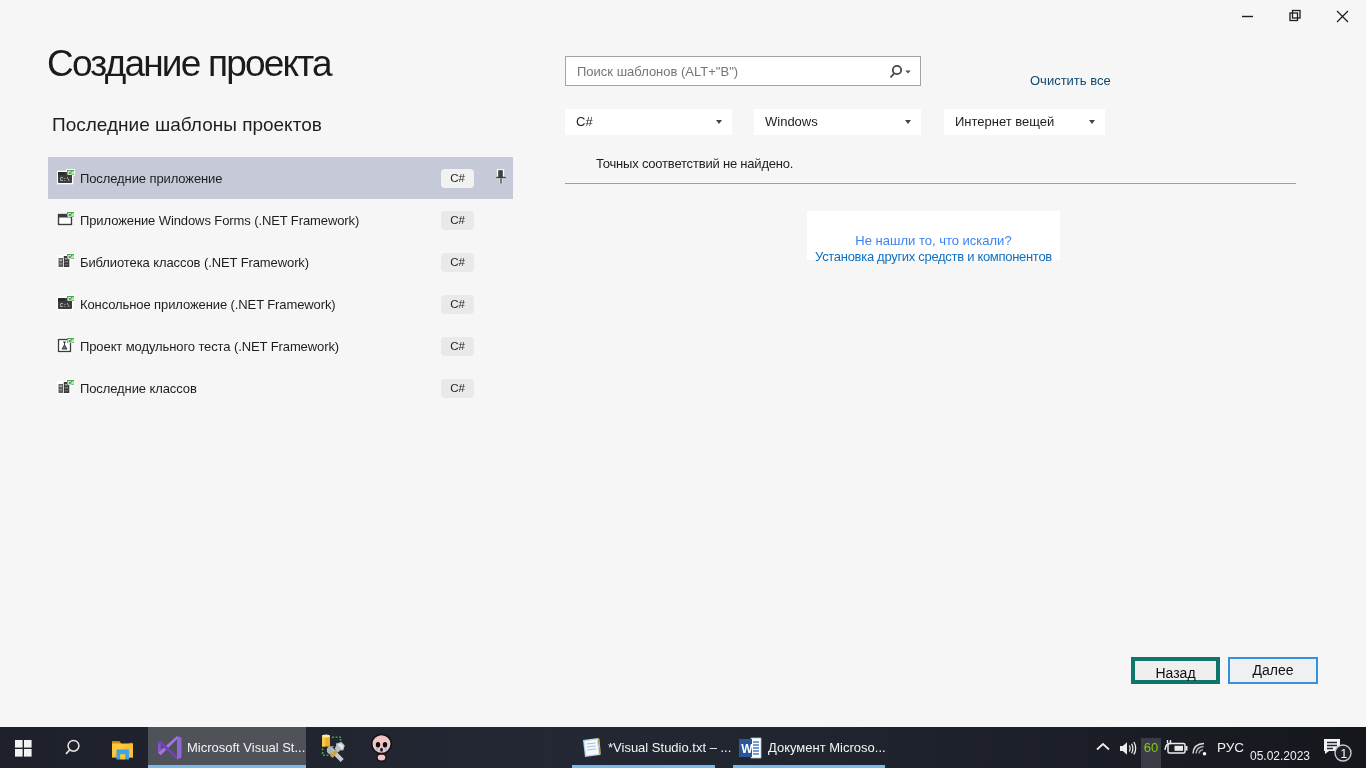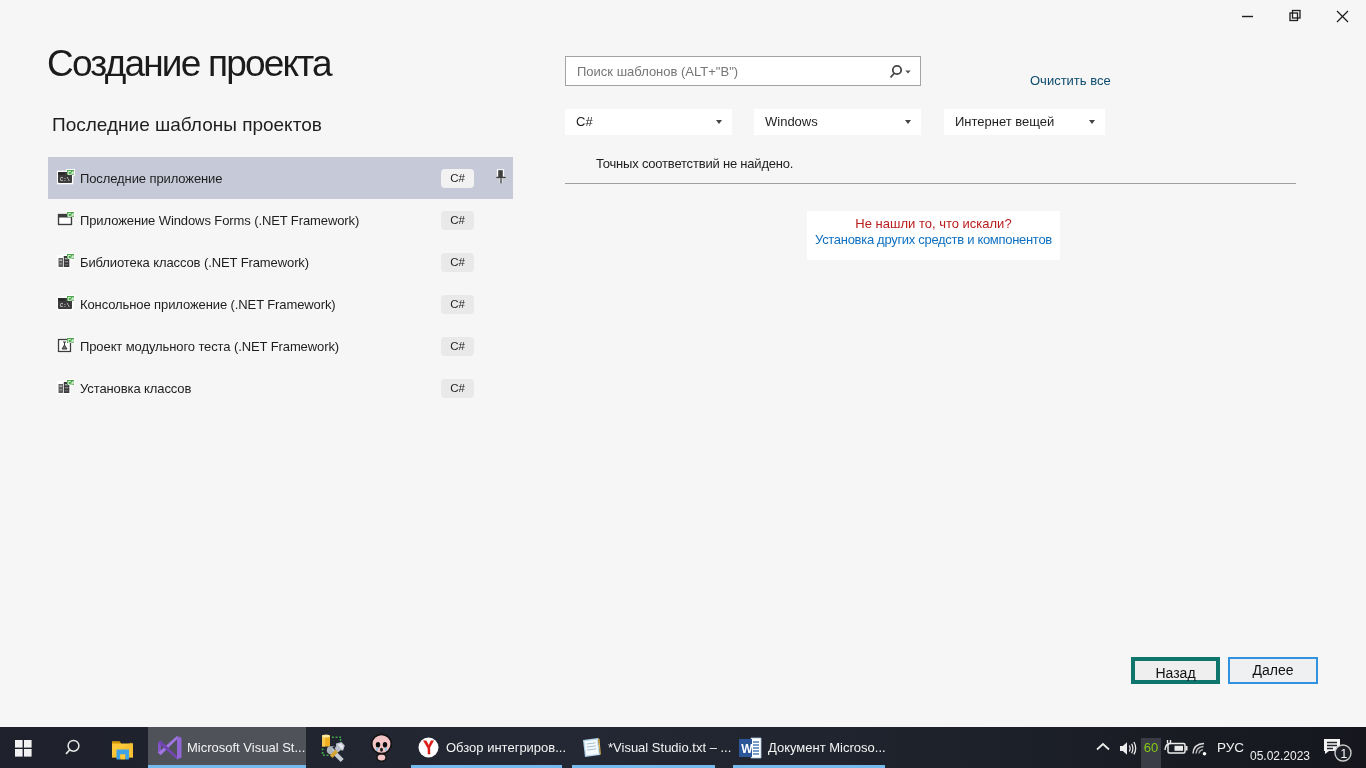--- a/index.html
+++ b/index.html
@@ -23,21 +23,21 @@
   
   #search { left:565px; top:56px; width:356px; height:30px; background:#fff; border:1px solid #a3a3a3; }
   #search .ph { position:absolute; left:11px; top:7px; font-size:13px; color:#767676; }
   #clearall { left:1030px; top:73px; font-size:13px; color:#0c4a6e; }
   .dd { top:109px; height:26px; background:#fff; font-size:13px; color:#1e1e1e; line-height:26px; padding-left:11px; }
   .dd .arr { position:absolute; right:10px; top:11px; width:0; height:0;
              border-left:3.5px solid transparent; border-right:3.5px solid transparent; border-top:4.5px solid #444; }
   #msg { left:563px; top:156px; font-size:13px; letter-spacing:-0.2px; color:#1e1e1e;margin-left:33px; }
   #hline { left:565px; top:183px; width:731px; height:1px; background:#9f9f9f; }
   #notfound { left:807px; top:211px; width:253px; height:49px; background:#fff; text-align:center; font-size:13px; white-space:nowrap; }
-  #notfound .l1 { margin-top:5px; color:#b91c1c; }
+  #notfound .l1 { margin-top:22px; color:#3b82f6; }
   #notfound .l2 { margin-top:1px; color:#0e70c0; letter-spacing:-0.3px; }
 
   .btn { top:657px; height:27px; font-size:14px; color:#111; text-align:center; line-height:24px; }
   #back { left:1131px; width:89px; background:#efefef; border:4px solid #0f766e; }
   #next { left:1228px; width:90px; background:#eff0f2; border:2px solid #3292e0; line-height:23px; }
 
   
   #bar { left:0; top:727px; width:1366px; height:41px;
          background:linear-gradient(90deg,#1e212b 0%,#242834 40%,#20242e 62%,#15171d 100%); }
   .tbtn { position:absolute; top:0; height:41px;text-align:center; }
@@ -141,21 +141,21 @@
       <rect x="1.5" y="5" width="4.5" height="9" fill="#606060"></rect>
       <rect x="6.8" y="3" width="5.5" height="11" fill="#3a3a3a"></rect>
       <rect x="2.5" y="6.5" width="2.5" height="1.4" fill="#c0c0c0"></rect>
       <rect x="7.8" y="5" width="3.4" height="1.4" fill="#a8a8a8"></rect>
       <rect x="7.8" y="8" width="3.4" height="1.4" fill="#888"></rect>
       <rect x="2.5" y="10" width="2.5" height="1.4" fill="#909090"></rect>
       <rect x="7.8" y="11" width="3.4" height="1.4" fill="#6a6a6a"></rect>
       <rect x="10" y="1" width="7" height="5" fill="#4ba648"></rect>
       <text x="10.6" y="5.6" font-size="5" fill="#fff" font-weight="bold">C#</text>
     </svg>
-    <span class="lbl">Установка классов</span>
+    <span class="lbl">Последние классов</span>
     <span class="badge">C#</span>
   </div>
 </div>
 
 <div class="abs" id="search">
   <span class="ph">Поиск шаблонов (ALT+"B")</span>
   <svg class="abs" style="left:320px; top:7px" width="26" height="16" viewBox="0 0 26 16">
     <circle cx="11" cy="6" r="4.2" fill="none" stroke="#444" stroke-width="1.8"></circle>
     <line x1="8" y1="9.5" x2="4.5" y2="13.5" stroke="#444" stroke-width="1.8"></line>
     <path d="M19,6 l3.5,4 l3.5,-4 z" fill="#555" transform="scale(0.8) translate(5,2)"></path>
@@ -225,28 +225,20 @@
   <svg class="abs" style="left:369px; top:6px" width="25" height="29" viewBox="0 0 25 29">
     <ellipse cx="12.5" cy="24.5" rx="4.6" ry="3.8" fill="#f2c4c5" stroke="#151515" stroke-width="1.5"></ellipse>
     <ellipse cx="12.5" cy="11" rx="9.8" ry="9.6" fill="#f2c4c5" stroke="#151515" stroke-width="1.7"></ellipse>
     <ellipse cx="9" cy="11.8" rx="2.2" ry="2.8" fill="#0c0c0c"></ellipse>
     <ellipse cx="16" cy="11.8" rx="2.2" ry="2.8" fill="#0c0c0c"></ellipse>
     <path d="M8.4,14.5 l-0.6,3.2" stroke="#86c8ea" stroke-width="1.8" fill="none"></path>
     <path d="M16.6,14.5 l0.6,3.2" stroke="#86c8ea" stroke-width="1.8" fill="none"></path>
     <ellipse cx="12.5" cy="16.8" rx="1.5" ry="2" fill="#1f1f1f"></ellipse>
   </svg>
 
-  <div class="tbtn" style="left:410px; width:152px;">
-    <div class="uline" style="left:1px; width:151px;"></div>
-    <svg class="abs" style="left:8px; top:10px" width="21" height="21" viewBox="0 0 21 21">
-      <circle cx="10.5" cy="10.5" r="10" fill="#fff"></circle>
-      <path d="M9.6,11.3 L5,3.6 H8.3 L10.7,8 12.9,3.6 H16 L12.1,10.6 12.3,17.3 H9.8 Z" fill="#dc1f1a"></path>
-    </svg>
-    <span class="ttext" style="left:36px;">Обзор интегриров...</span>
-  </div>
 
   <div class="tbtn" style="left:565px; width:152px;">
     <div class="uline" style="left:7px; width:143px;"></div>
     <svg class="abs" style="left:14px; top:9px" width="24" height="24" viewBox="0 0 24 24">
       <path d="M4,4 L19,2 L21,19 L6,21 Z" fill="#b5d5e8"></path>
       <path d="M5.5,5.2 L18,3.5 L19.7,18 L7.2,19.6 Z" fill="#f4fafe"></path>
       <g stroke="#9db8c8" stroke-width="0.9">
           <path d="M7.5,8 l9,-1.1 M7.9,11 l9,-1.1 M8.3,14 l9,-1.1"></path>
         </g>
       <path d="M19,2 L21,19 L21.8,18 L20.5,3 Z" fill="#e8b84a"></path>

